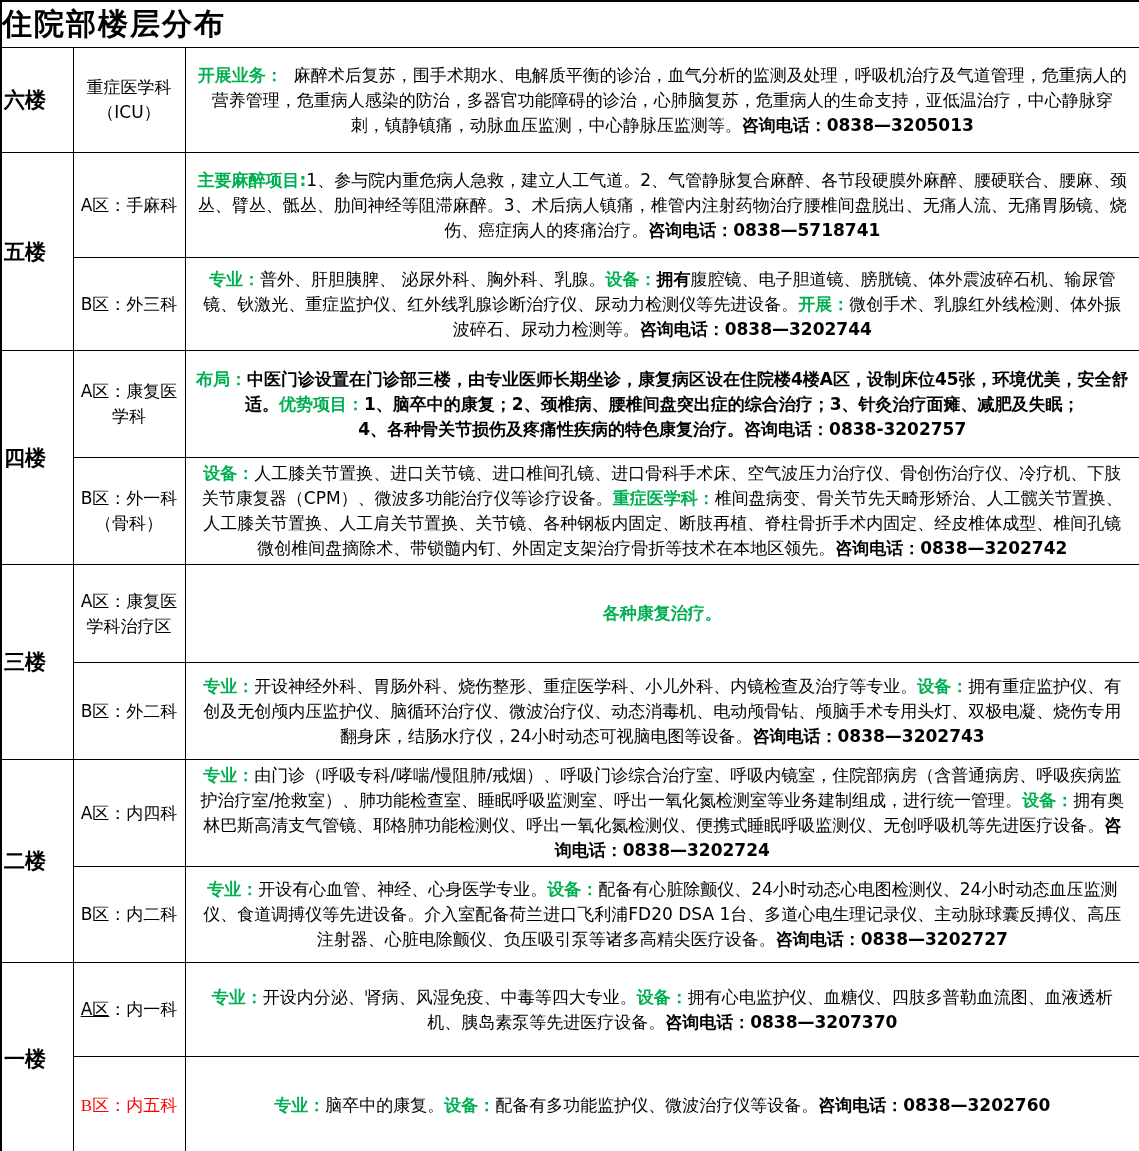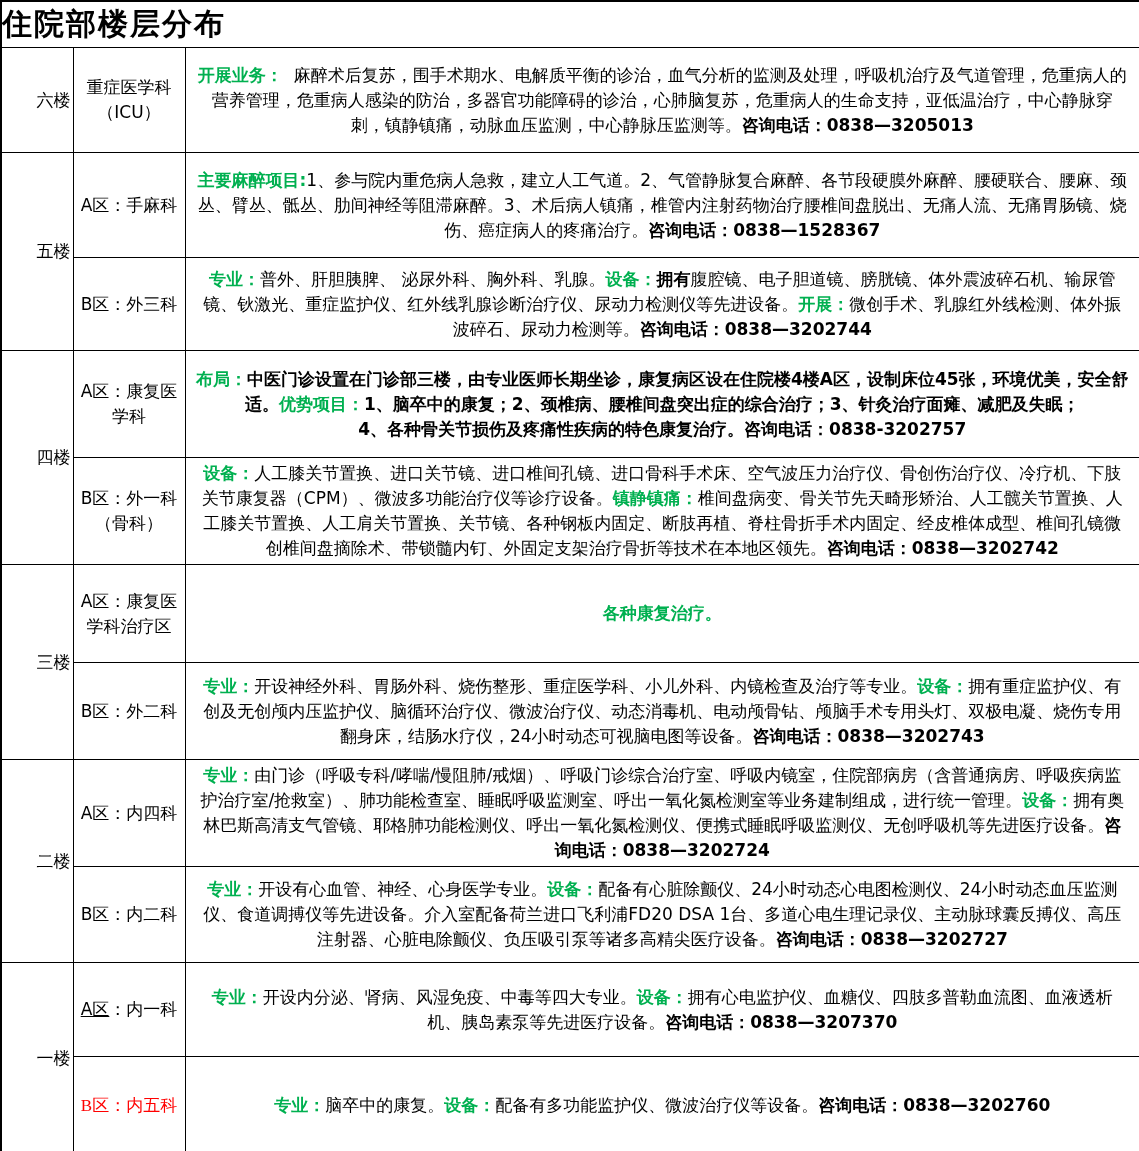--- a/index.html
+++ b/index.html
@@ -23,23 +23,24 @@
   col.c-desc{width:955px;}
   td.title{
     text-align:left;
     font-size:30px;
     font-weight:bold;
     font-family:"DejaVu Serif",serif;
     letter-spacing:2px;
     padding:2px 0;
   }
   td.floor{
-    text-align:right;
-    font-size:17px;
+    text-align:left;
+    font-size:21px;
     padding:2px;
+    font-weight:bold;
   }
   td.dept{
     text-align:center;
     font-size:17px;
     line-height:25px;
     padding:2px 4px;
   }
   td.desc{
     font-size:17px;
     line-height:25px;
@@ -70,36 +71,36 @@
 
   <tr style="height:105px">
     <td class="floor">六楼</td>
     <td class="dept"><span class="seg-normal">重症医学科（ICU）</span></td>
     <td class="desc"><span class="seg-green">开展业务：</span><span class="seg-normal">  麻醉术后复苏，围手术期水、电解质平衡的诊治，血气分析的监测及处理，呼吸机治疗及气道管理，危重病人的营养管理，危重病人感染的防治，多器官功能障碍的诊治，心肺脑复苏，危重病人的生命支持，亚低温治疗，中心静脉穿刺，镇静镇痛，动脉血压监测，中心静脉压监测等。</span><span class="seg-bold">咨询电话：0838—3205013</span></td>
   </tr>
 
   <tr style="height:105px">
     <td rowspan="2" class="floor">五楼</td>
     <td class="dept"><span class="seg-normal">A区：手麻科</span></td>
-    <td class="desc"><span class="seg-green">主要麻醉项目:</span><span class="seg-normal">1、参与院内重危病人急救，建立人工气道。2、气管静脉复合麻醉、各节段硬膜外麻醉、腰硬联合、腰麻、颈丛、臂丛、骶丛、肋间神经等阻滞麻醉。3、术后病人镇痛，椎管内注射药物治疗腰椎间盘脱出、无痛人流、无痛胃肠镜、烧伤、癌症病人的疼痛治疗。</span><span class="seg-bold">咨询电话：0838—1528367</span></td>
+    <td class="desc"><span class="seg-green">主要麻醉项目:</span><span class="seg-normal">1、参与院内重危病人急救，建立人工气道。2、气管静脉复合麻醉、各节段硬膜外麻醉、腰硬联合、腰麻、颈丛、臂丛、骶丛、肋间神经等阻滞麻醉。3、术后病人镇痛，椎管内注射药物治疗腰椎间盘脱出、无痛人流、无痛胃肠镜、烧伤、癌症病人的疼痛治疗。</span><span class="seg-bold">咨询电话：0838—5718741</span></td>
   </tr>
   <tr style="height:93px">
     <td class="dept"><span class="seg-normal">B区：外三科</span></td>
     <td class="desc"><span class="seg-green">专业：</span><span class="seg-normal">普外、肝胆胰脾、 泌尿外科、胸外科、乳腺。</span><span class="seg-green">设备：</span><span class="seg-bold">拥有</span><span class="seg-normal">腹腔镜、电子胆道镜、膀胱镜、体外震波碎石机、输尿管镜、钬激光、重症监护仪、红外线乳腺诊断治疗仪、尿动力检测仪等先进设备。</span><span class="seg-green">开展：</span><span class="seg-normal">微创手术、乳腺红外线检测、体外振波碎石、尿动力检测等。</span><span class="seg-bold">咨询电话：0838—3202744</span></td>
   </tr>
 
   <tr style="height:107px">
     <td rowspan="2" class="floor">四楼</td>
     <td class="dept"><span class="seg-normal">A区：康复医学科</span></td>
     <td class="desc"><span class="seg-green">布局：</span><span class="seg-bold">中医门诊设置在门诊部三楼，由专业医师长期坐诊，康复病区设在住院楼4楼A区，设制床位45张，环境优美，安全舒适。</span><span class="seg-green">优势项目：</span><span class="seg-bold">1、脑卒中的康复；2、颈椎病、腰椎间盘突出症的综合治疗；3、针灸治疗面瘫、减肥及失眠；
 4、各种骨关节损伤及疼痛性疾病的特色康复治疗。咨询电话：0838-3202757</span></td>
   </tr>
   <tr style="height:105px">
     <td class="dept"><span class="seg-normal">B区：外一科（骨科）</span></td>
-    <td class="desc"><span class="seg-green">设备：</span><span class="seg-normal">人工膝关节置换、进口关节镜、进口椎间孔镜、进口骨科手术床、空气波压力治疗仪、骨创伤治疗仪、冷疗机、下肢关节康复器（CPM）、微波多功能治疗仪等诊疗设备。</span><span class="seg-green">镇静镇痛：</span><span class="seg-normal">椎间盘病变、骨关节先天畸形矫治、人工髋关节置换、人工膝关节置换、人工肩关节置换、关节镜、各种钢板内固定、断肢再植、脊柱骨折手术内固定、经皮椎体成型、椎间孔镜微创椎间盘摘除术、带锁髓内钉、外固定支架治疗骨折等技术在本地区领先。</span><span class="seg-bold">咨询电话：0838—3202742</span></td>
+    <td class="desc"><span class="seg-green">设备：</span><span class="seg-normal">人工膝关节置换、进口关节镜、进口椎间孔镜、进口骨科手术床、空气波压力治疗仪、骨创伤治疗仪、冷疗机、下肢关节康复器（CPM）、微波多功能治疗仪等诊疗设备。</span><span class="seg-green">重症医学科：</span><span class="seg-normal">椎间盘病变、骨关节先天畸形矫治、人工髋关节置换、人工膝关节置换、人工肩关节置换、关节镜、各种钢板内固定、断肢再植、脊柱骨折手术内固定、经皮椎体成型、椎间孔镜微创椎间盘摘除术、带锁髓内钉、外固定支架治疗骨折等技术在本地区领先。</span><span class="seg-bold">咨询电话：0838—3202742</span></td>
   </tr>
 
   <tr style="height:98px">
     <td rowspan="2" class="floor">三楼</td>
     <td class="dept"><span class="seg-normal">A区：康复医学科治疗区</span></td>
     <td class="desc"><span class="seg-green">各种康复治疗。</span></td>
   </tr>
   <tr style="height:97px">
     <td class="dept"><span class="seg-normal">B区：外二科</span></td>
     <td class="desc"><span class="seg-green">专业：</span><span class="seg-normal">开设神经外科、胃肠外科、烧伤整形、重症医学科、小儿外科、内镜检查及治疗等专业。</span><span class="seg-green">设备：</span><span class="seg-normal">拥有重症监护仪、有创及无创颅内压监护仪、脑循环治疗仪、微波治疗仪、动态消毒机、电动颅骨钻、颅脑手术专用头灯、双极电凝、烧伤专用翻身床，结肠水疗仪，24小时动态可视脑电图等设备。</span><span class="seg-bold">咨询电话：0838—3202743</span></td>

